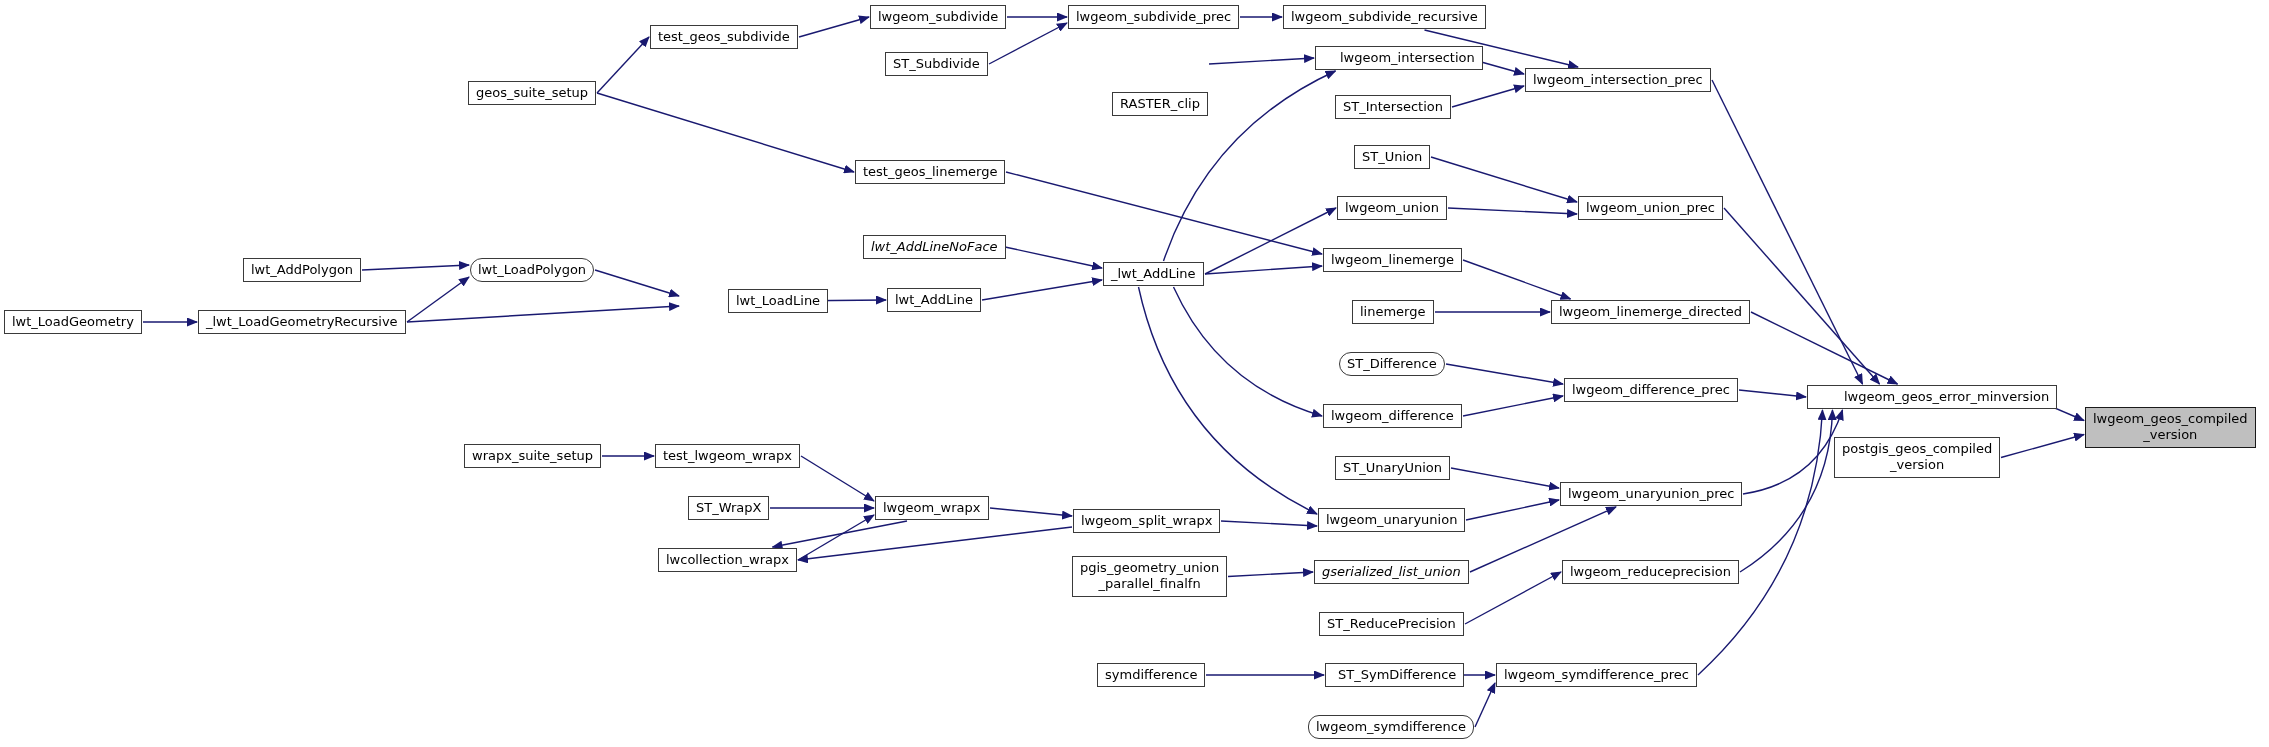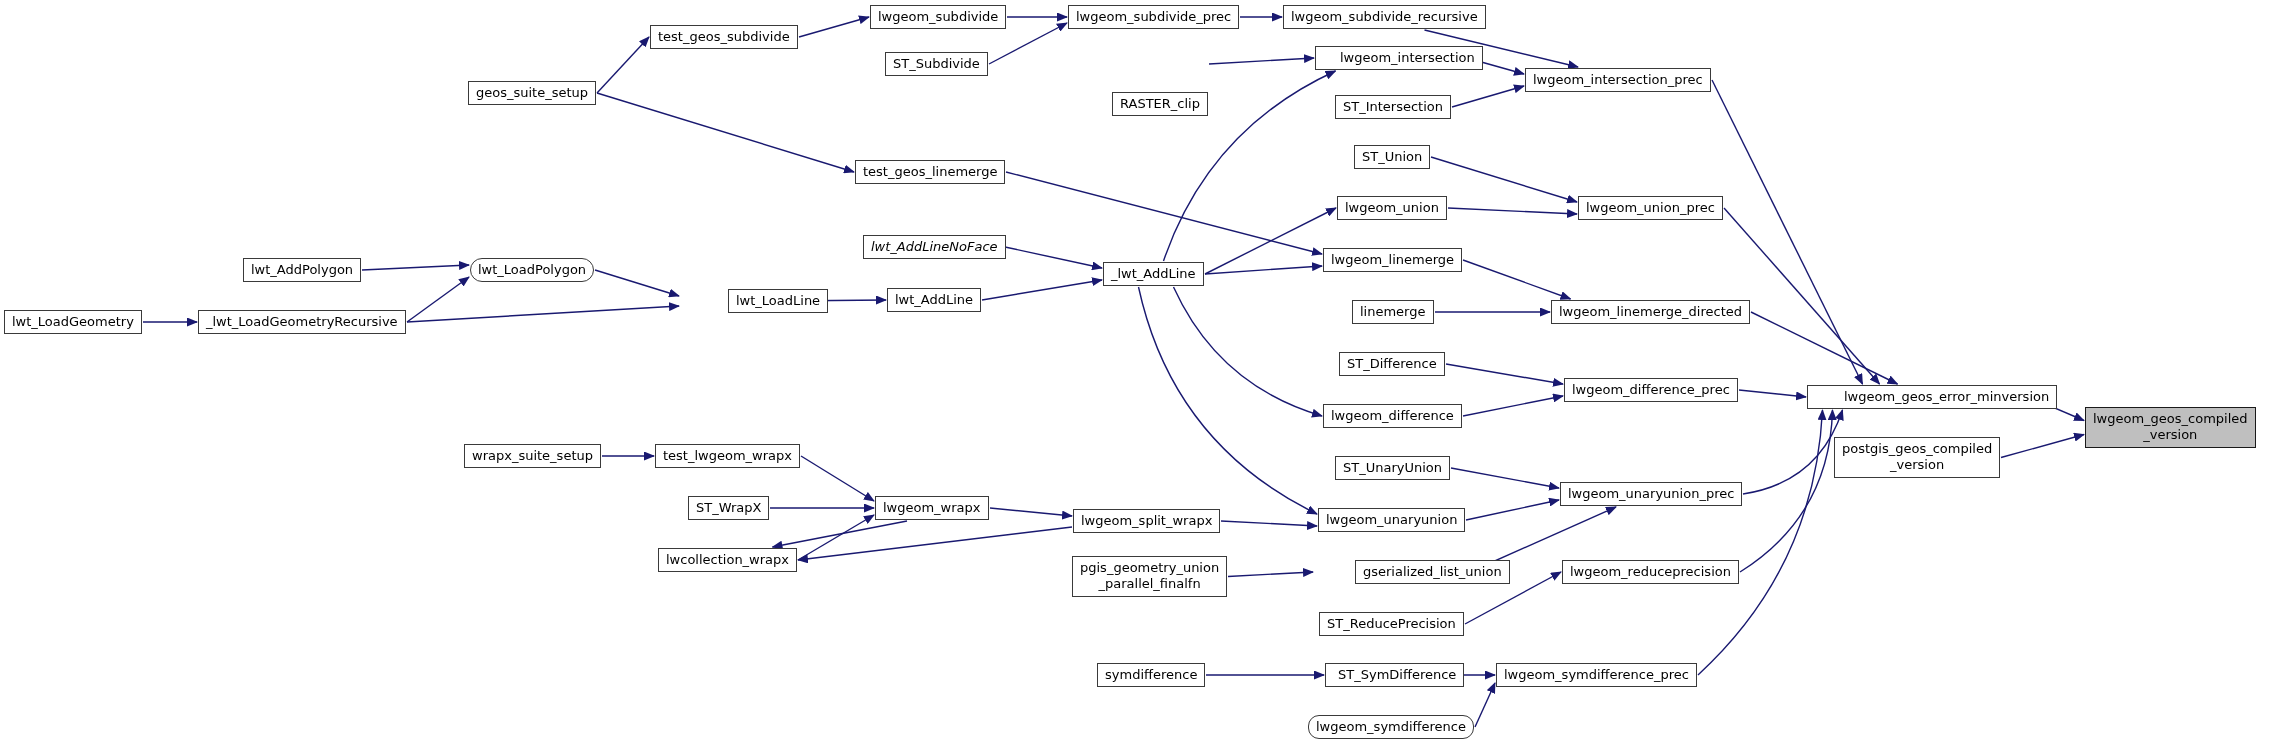--- a/index.html
+++ b/index.html
@@ -128,25 +128,25 @@
     <div class="node" style="left: 1072px; top: 556px;">pgis_geometry_union
 _parallel_finalfn</div>
     <div class="node" style="left: 1097px; top: 663px;">symdifference</div>
     <div class="node" style="left: 1283px; top: 5px;">lwgeom_subdivide_recursive</div>
     <div class="node" style="left: 1315px; top: 46px; padding-left: 24px;">lwgeom_intersection</div>
     <div class="node" style="left: 1335px; top: 95px;">ST_Intersection</div>
     <div class="node" style="left: 1354px; top: 145px;">ST_Union</div>
     <div class="node" style="left: 1337px; top: 196px;">lwgeom_union</div>
     <div class="node" style="left: 1323px; top: 248px;">lwgeom_linemerge</div>
     <div class="node" style="left: 1352px; top: 300px;">linemerge</div>
-    <div class="node" style="left: 1339px; top: 352px;">ST_Difference</div>
+    <div class="node" style="left: 1339px; top: 352px; border-radius: 12px;">ST_Difference</div>
     <div class="node" style="left: 1323px; top: 404px;">lwgeom_difference</div>
     <div class="node" style="left: 1335px; top: 456px;">ST_UnaryUnion</div>
     <div class="node" style="left: 1318px; top: 508px;">lwgeom_unaryunion</div>
-    <div class="node" style="left: 1355px; top: 560px;">gserialized_list_union</div>
+    <div class="node" style="left: 1314px; top: 560px; font-style: italic;">gserialized_list_union</div>
     <div class="node" style="left: 1319px; top: 612px;">ST_ReducePrecision</div>
     <div class="node" style="left: 1325px; top: 663px; padding-left: 12px;">ST_SymDifference</div>
     <div class="node" style="left: 1308px; top: 715px; border-radius: 11px;">lwgeom_symdifference</div>
     <div class="node" style="left: 1525px; top: 68px;">lwgeom_intersection_prec</div>
     <div class="node" style="left: 1578px; top: 196px;">lwgeom_union_prec</div>
     <div class="node" style="left: 1551px; top: 300px;">lwgeom_linemerge_directed</div>
     <div class="node" style="left: 1564px; top: 378px;">lwgeom_difference_prec</div>
     <div class="node" style="left: 1560px; top: 482px;">lwgeom_unaryunion_prec</div>
     <div class="node" style="left: 1562px; top: 560px;">lwgeom_reduceprecision</div>
     <div class="node" style="left: 1496px; top: 663px;">lwgeom_symdifference_prec</div>

